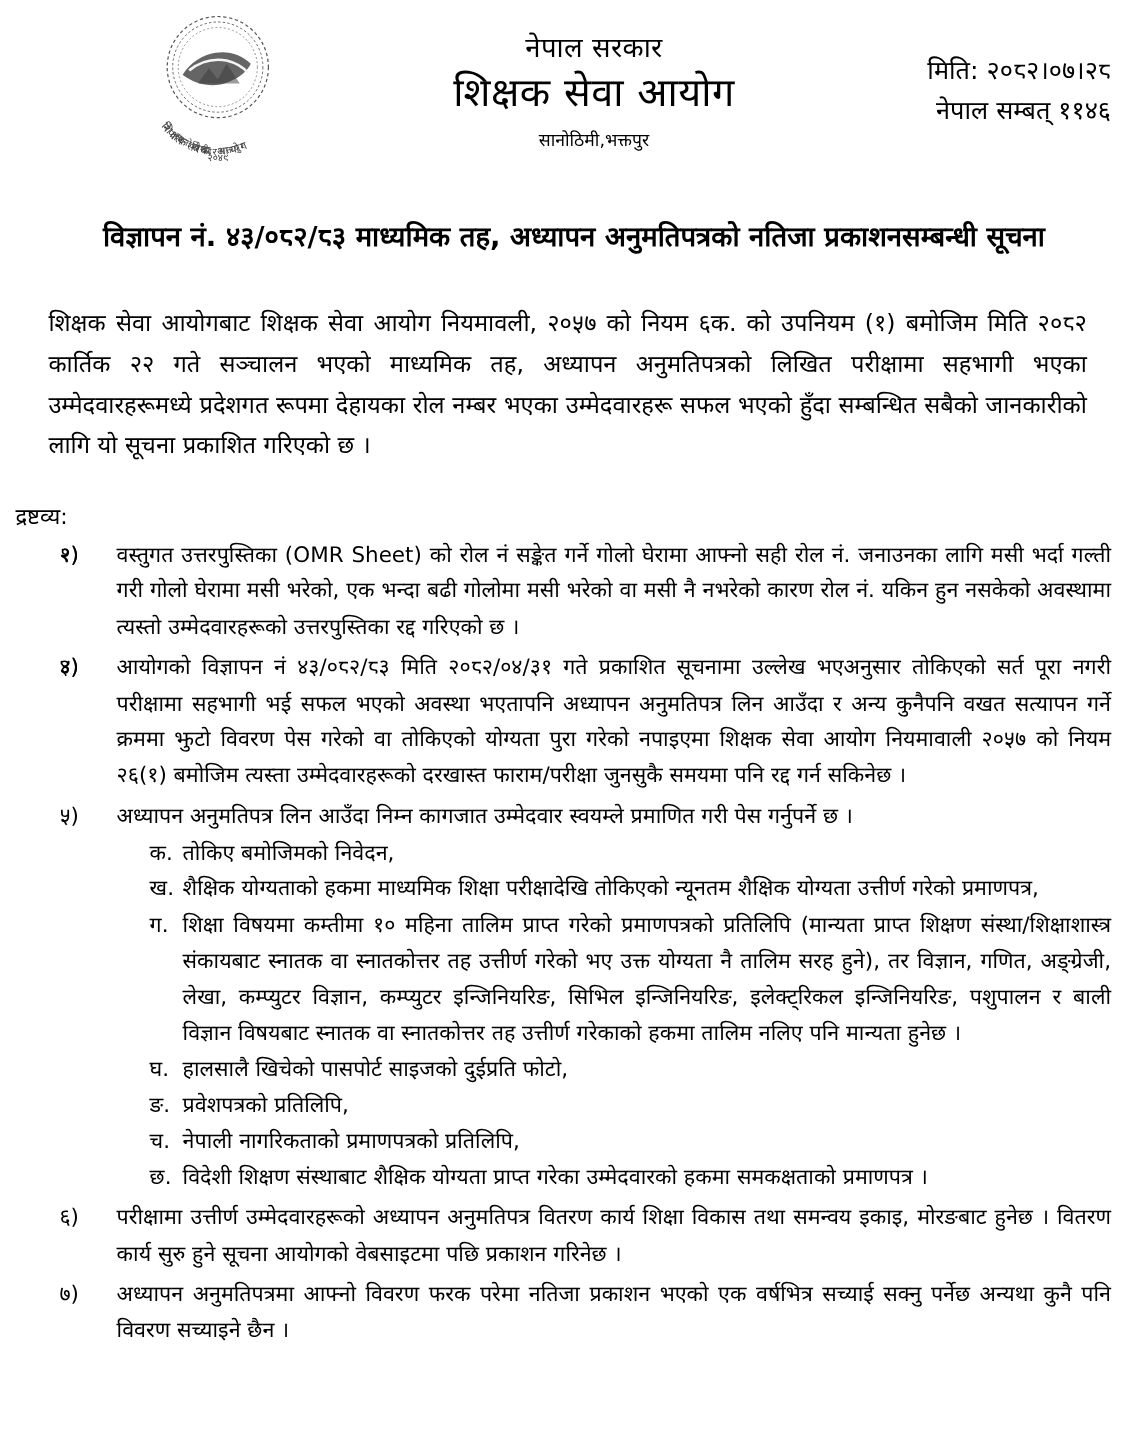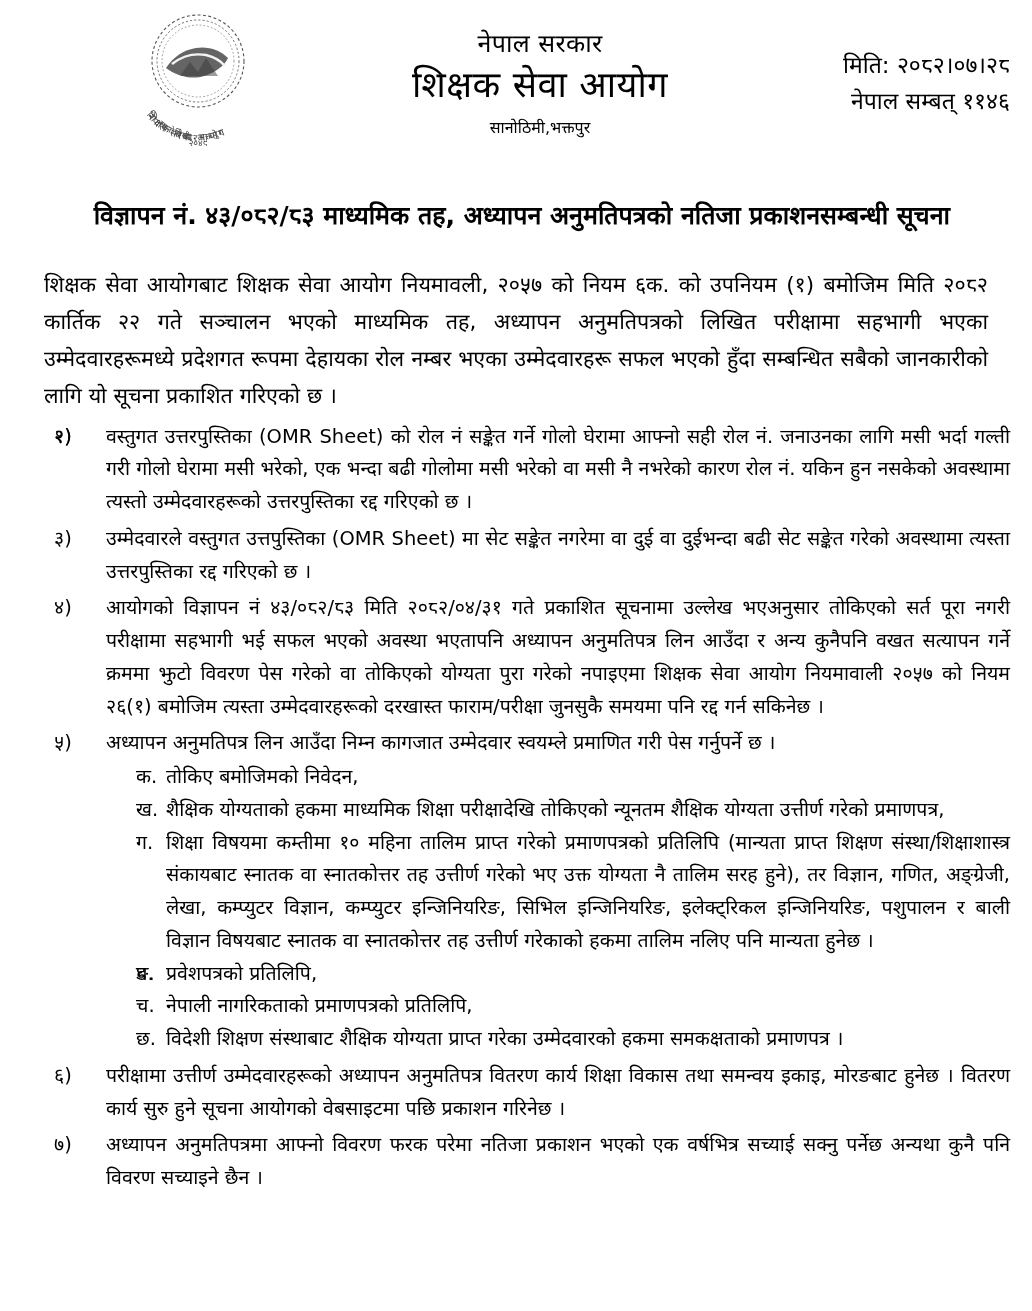--- a/index.html
+++ b/index.html
@@ -79,21 +79,21 @@
     text-align: right;
     font-size: 25px;
     font-weight: bold;
     line-height: 1.35;
     padding: 0 82px;
     text-decoration: none;
   }
 
   
   .intro {
-    margin: 34px 44px 0 44px;
+    margin: 44px 44px 0 44px;
     font-size: 21.5px;
     line-height: 1.72;
     text-align: justify;
     text-justify: inter-word;
   }
 
   
   .notes-label {
     margin: 30px 0 0 14px;
     font-size: 20px;
@@ -186,35 +186,35 @@
     <div class="datebox">
       <div>मिति: २०८२।०७।२८</div>
       <div>नेपाल सम्बत् ११४६</div>
     </div>
   </div>
 
   <div class="doc-title">विज्ञापन नं. ४३/०८२/८३ माध्यमिक तह, अध्यापन अनुमतिपत्रको नतिजा प्रकाशनसम्बन्धी सूचना</div>
 
   <p class="intro">शिक्षक सेवा आयोगबाट शिक्षक सेवा आयोग नियमावली, २०५७ को  नियम ६क. को उपनियम (१) बमोजिम मिति २०८२ कार्तिक २२ गते सञ्चालन भएको माध्यमिक तह, अध्यापन अनुमतिपत्रको लिखित परीक्षामा सहभागी भएका उम्मेदवारहरूमध्ये प्रदेशगत रूपमा देहायका रोल नम्बर भएका उम्मेदवारहरू सफल भएको हुँदा सम्बन्धित सबैको जानकारीको लागि यो सूचना प्रकाशित गरिएको छ ।</p>
 
+  <div class="notes-label">द्रष्टव्य:</div>
 
   <ol class="notes-list">
 
     <li>
       <span class="marker">१)</span>
     </li>
 
     <li>
       <span class="marker">२)</span>
       <span>वस्तुगत उत्तरपुस्तिका (OMR Sheet) को रोल नं सङ्केत गर्ने गोलो घेरामा आफ्नो सही रोल नं. जनाउनका लागि मसी भर्दा गल्ती गरी गोलो घेरामा मसी भरेको, एक भन्दा बढी गोलोमा मसी भरेको वा मसी नै नभरेको कारण रोल नं. यकिन हुन नसकेको अवस्थामा त्यस्तो उम्मेदवारहरूको  उत्तरपुस्तिका रद्द गरिएको छ ।</span>
     </li>
 
     <li>
       <span class="marker">३)</span>
-      <span>उम्मेदवारले वस्तुगत उत्तपुस्तिका (OMR Sheet) मा सेट सङ्केत नगरेमा वा दुई वा दुईभन्दा बढी सेट सङ्केत गरेको अवस्थामा त्यस्ता उत्तरपुस्तिका रद्द गरिएको छ ।</span>
     </li>
 
     <li>
       <span class="marker">४)</span>
       <span>आयोगको विज्ञापन नं ४३/०८२/८३ मिति २०८२/०४/३१ गते प्रकाशित सूचनामा उल्लेख भएअनुसार तोकिएको सर्त पूरा नगरी परीक्षामा सहभागी भई सफल भएको अवस्था भएतापनि अध्यापन अनुमतिपत्र लिन आउँदा र अन्य कुनैपनि वखत सत्यापन गर्ने क्रममा झुटो विवरण पेस गरेको वा तोकिएको योग्यता पुरा गरेको नपाइएमा शिक्षक सेवा आयोग नियमावाली २०५७ को नियम २६(१) बमोजिम त्यस्ता उम्मेदवारहरूको दरखास्त फाराम/परीक्षा जुनसुकै समयमा पनि रद्द गर्न सकिनेछ ।</span>
     </li>
 
     <li>
       <span class="marker">५)</span>
       <span>अध्यापन अनुमतिपत्र लिन आउँदा निम्न कागजात उम्मेदवार स्वयम्ले प्रमाणित गरी पेस गर्नुपर्ने छ ।</span>
@@ -227,20 +227,21 @@
         <li>
           <span class="sub-marker">ख.</span>
           <span>शैक्षिक योग्यताको हकमा माध्यमिक शिक्षा परीक्षादेखि तोकिएको न्यूनतम शैक्षिक योग्यता उत्तीर्ण गरेको प्रमाणपत्र,</span>
         </li>
         <li>
           <span class="sub-marker">ग.</span>
           <span>शिक्षा विषयमा कम्तीमा १० महिना तालिम प्राप्त गरेको प्रमाणपत्रको प्रतिलिपि (मान्यता प्राप्त शिक्षण संस्था/शिक्षाशास्त्र संकायबाट स्नातक वा स्नातकोत्तर तह उत्तीर्ण गरेको भए उक्त योग्यता नै तालिम सरह हुने), तर विज्ञान, गणित, अङ्ग्रेजी, लेखा, कम्प्युटर विज्ञान, कम्प्युटर इन्जिनियरिङ, सिभिल इन्जिनियरिङ, इलेक्ट्रिकल इन्जिनियरिङ, पशुपालन र बाली विज्ञान विषयबाट स्नातक वा स्नातकोत्तर तह उत्तीर्ण गरेकाको हकमा तालिम नलिए पनि मान्यता हुनेछ ।</span>
         </li>
         <li>
           <span class="sub-marker">घ.</span>
+          <span>हालसालै खिचेको पासपोर्ट साइजको दुईप्रति फोटो,</span>
         </li>
         <li>
           <span class="sub-marker">ङ.</span>
           <span>प्रवेशपत्रको प्रतिलिपि,</span>
         </li>
         <li>
           <span class="sub-marker">च.</span>
           <span>नेपाली नागरिकताको प्रमाणपत्रको प्रतिलिपि,</span>
         </li>
         <li>

